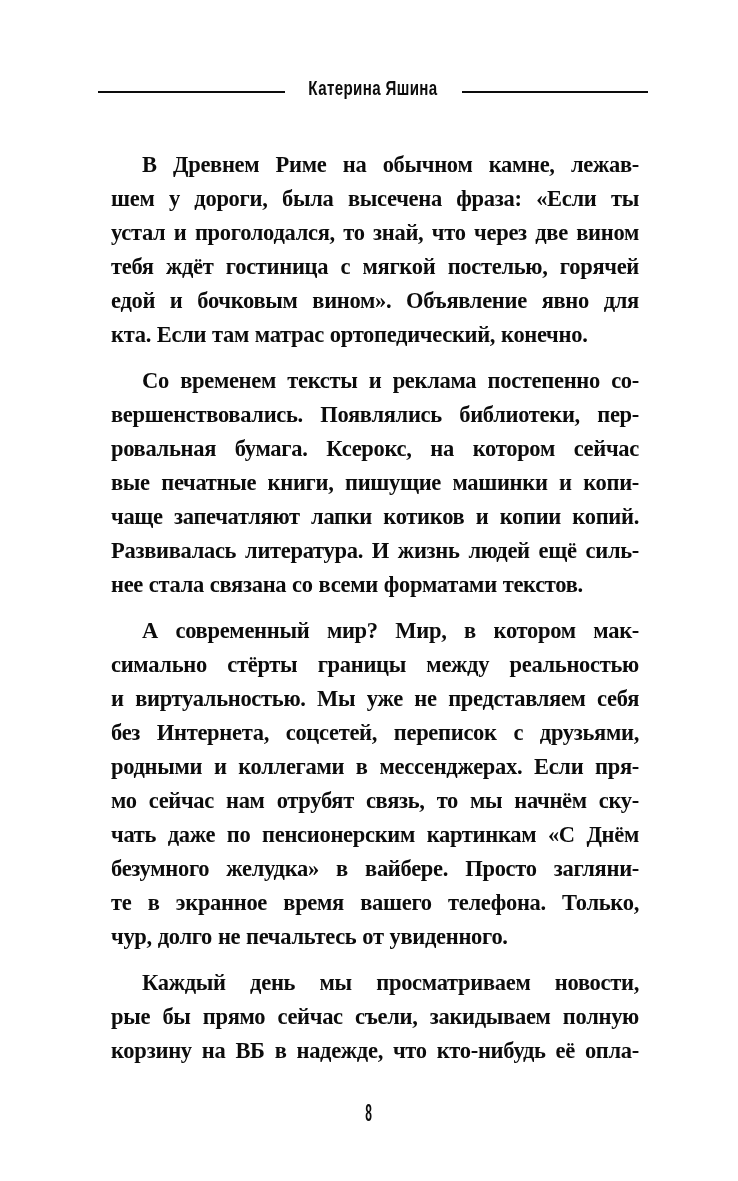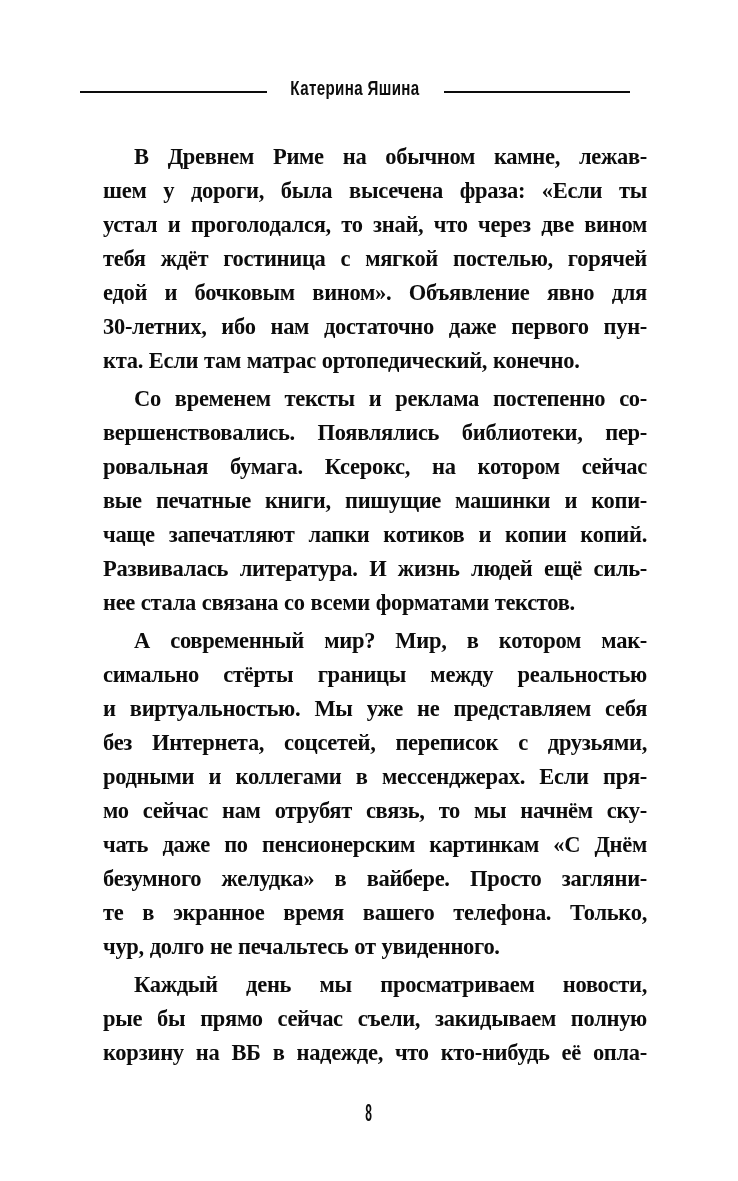--- a/index.html
+++ b/index.html
@@ -9,21 +9,21 @@
     background: #ffffff;
     position: relative;
     font-family: "Liberation Serif", serif;
     color: #0c0c0c;
     overflow: hidden;
   }
 
   
   .running-header {
     position: absolute;
-    left: 80px;
+    left: 98px;
     top: 74px;
     width: 550px;
     height: 28px;
   }
   .header-rule {
     position: absolute;
     top: 17px;
     height: 2px;
     background: #0c0c0c;
   }
@@ -46,21 +46,21 @@
   .body-text {
     position: absolute;
     left: 99px;
     top: 136px;
     width: 552px;
     font-size: 22.5px;
     font-weight: 700;
     letter-spacing: -0.3px;
     word-spacing: 0.5px;
   }
-  .paragraph { margin: 4px; }
+  .paragraph { margin: 12px; }
   .line {
     height: 34px;
     line-height: 34px;
     overflow: hidden;
     text-align: justify;
     text-align-last: justify;
     white-space: nowrap;
   }
   .line.last { text-align-last: left; }
   .line.indent { text-indent: 31px; }
@@ -93,21 +93,20 @@
     <span class="header-rule right"></span>
   </header>
 
   <main class="body-text">
       <div class="paragraph">
         <div class="line indent">В Древнем Риме на обычном камне, лежав-</div>
         <div class="line">шем у дороги, была высечена фраза: «Если ты</div>
         <div class="line">устал и проголодался, то знай, что через две вином</div>
         <div class="line">тебя ждёт гостиница с мягкой постелью, горячей</div>
         <div class="line">едой и бочковым вином». Объявление явно для</div>
-        <div class="line">30-летних, ибо нам достаточно даже первого пун-</div>
         <div class="line last">кта. Если там матрас ортопедический, конечно.</div>
       </div>
       <div class="paragraph">
         <div class="line indent">Со временем тексты и реклама постепенно со-</div>
         <div class="line">вершенствовались. Появлялись библиотеки, пер-</div>
         <div class="line">ровальная бумага. Ксерокс, на котором сейчас</div>
         <div class="line">вые печатные книги, пишущие машинки и копи-</div>
         <div class="line">чаще запечатляют лапки котиков и копии копий.</div>
         <div class="line">Развивалась литература. И жизнь людей ещё силь-</div>
         <div class="line last">нее стала связана со всеми форматами текстов.</div>

